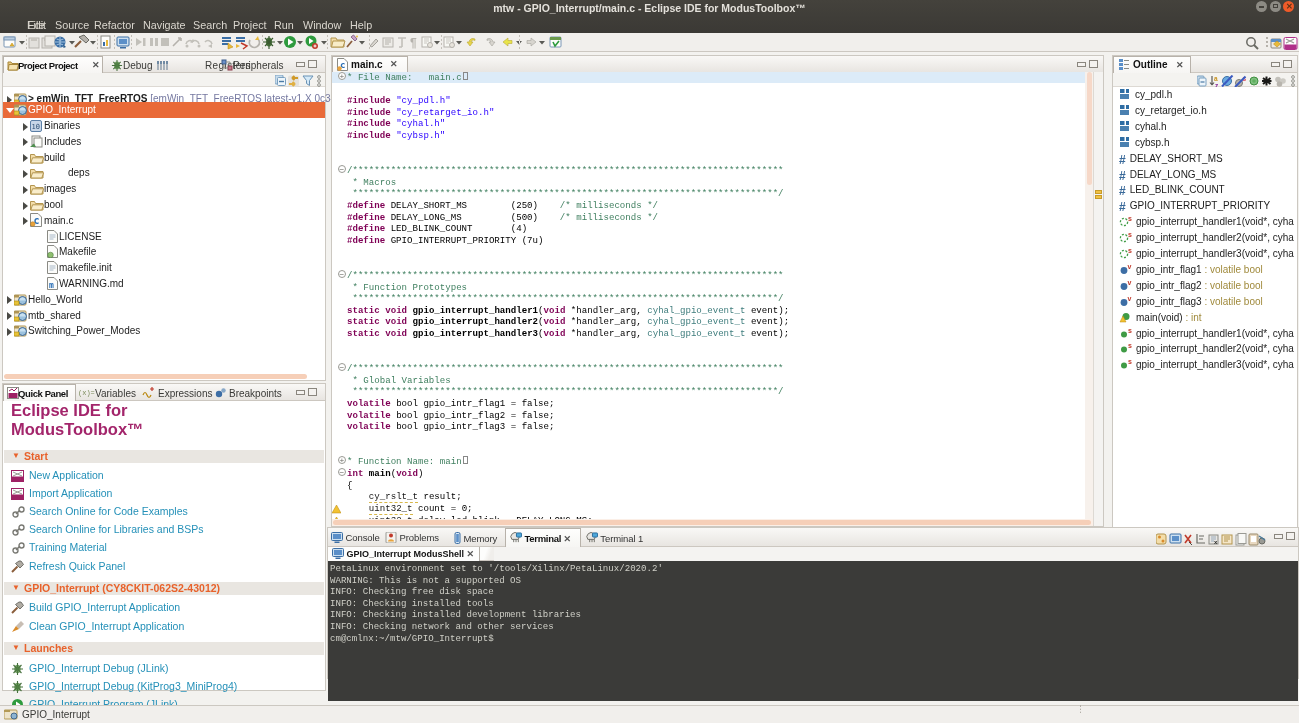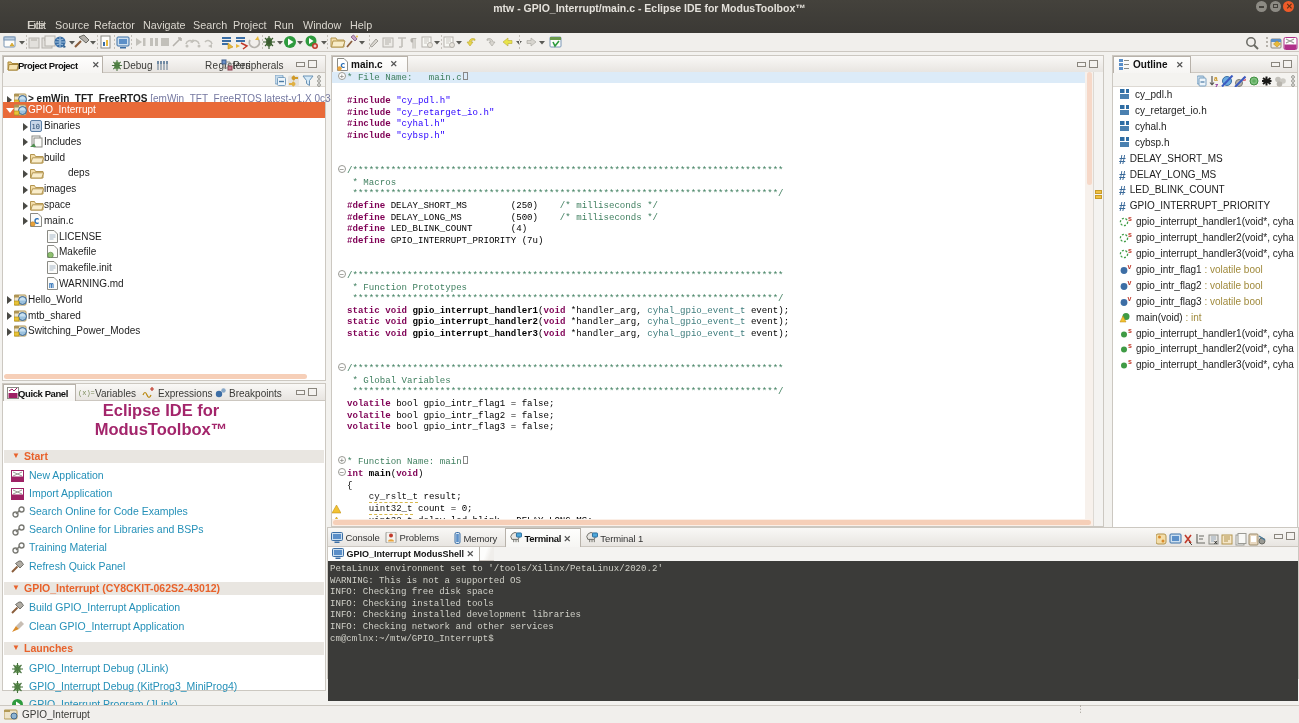--- a/index.html
+++ b/index.html
@@ -278,21 +278,21 @@
         <path d="M2.5 5.8 L13.6 5.8 L11.8 11 L0.8 11 Z" fill="#F9EDCB" stroke="#B3954F"></path>
       </svg>
       <span class="abs" style="left:41px;">images</span>
     </div>
   <div class="trow" style="top:141px;left:0;width:322px;">
       <span class="abs arr" style="left:20px;top:4.5px;"></span>
       <svg class="abs" style="left:27px;top:2px;" width="14" height="12" viewBox="0 0 14 12">
         <path d="M0.5 2.5 L4.5 2.5 L5.5 4.5 L13 4.5 L13 11 L0.5 11 Z" fill="#F3DDA9" stroke="#B3954F"></path>
         <path d="M2.5 5.8 L13.6 5.8 L11.8 11 L0.8 11 Z" fill="#F9EDCB" stroke="#B3954F"></path>
       </svg>
-      <span class="abs" style="left:41px;">space</span>
+      <span class="abs" style="left:41px;">bool</span>
     </div>
   <div class="trow" style="top:156.8px;left:0;width:322px;">
       <span class="abs arr" style="left:20px;top:4.5px;"></span>
       <svg class="abs" style="left:27px;top:0px;" width="12" height="14" viewBox="0 0 12 14">
         <path d="M0.5 0.5 L8 0.5 L11.5 4 L11.5 13.5 L0.5 13.5 Z" fill="#FCFCFA" stroke="#8a8a84"></path>
         <text x="3.5" y="11" font-size="10" fill="#2B6FB5" font-family="monospace" font-weight="bold">c</text>
         <circle cx="2.8" cy="11" r="2.3" fill="#E8A33D" stroke="#B87A1A" stroke-width="0.5"></circle>
       </svg>
       <span class="abs" style="left:41px;">main.c</span>
     </div>
@@ -353,21 +353,21 @@
         <rect x="0" y="1" width="5" height="2.5" fill="#AE9454"></rect>
         <circle cx="8.5" cy="6.5" r="4" fill="#9CC2DE" stroke="#3A6490"></circle>
         <path d="M5.5 6.5 a3 3 0 0 1 6 0" fill="#C8E0F0"></path>
         <rect x="0" y="7" width="5" height="4" fill="#E8C33A" stroke="#A8860B" stroke-width="0.6"></rect>
       </svg>
       <span class="abs" style="left:25px;">Switching_Power_Modes</span>
     </div>
   <div class="abs" style="left:1px;top:318px;width:303px;height:5px;background:#F6CFB8;border-radius:3px;"></div>
 </div>
 
-<div class="abs panel" style="left:2px;top:383px;width:324px;height:308px;text-align:center;">
+<div class="abs panel" style="left:2px;top:383px;width:324px;height:308px;">
   <div class="tabrow"></div>
   <div class="tab seltab" style="left:0px;width:73px;"></div>
   <svg class="abs" style="left:4px;top:3px;" width="12" height="12" viewBox="0 0 12 12">
       <rect x="0.5" y="0.5" width="11" height="11" fill="#fff" stroke="#8a8a84"></rect>
       <rect x="1.5" y="6" width="9" height="5" fill="#9E2064"></rect>
       <path d="M2 4 l3 -2 l2 2 l3 -3" stroke="#9E2064" fill="none"></path>
     </svg>
   <span class="abs" style="left:15px;top:3.5px;font-size:9.5px;letter-spacing:-0.4px;font-weight:bold;color:#111;">Quick Panel</span>
   <span class="abs" style="left:75px;top:4.5px;font-size:7px;color:#7a8a5a;font-family:'Liberation Mono',monospace;">(x)=</span>
   <span class="abs" style="left:92px;top:4px;font-size:10px;color:#3a3a37;">Variables</span>

